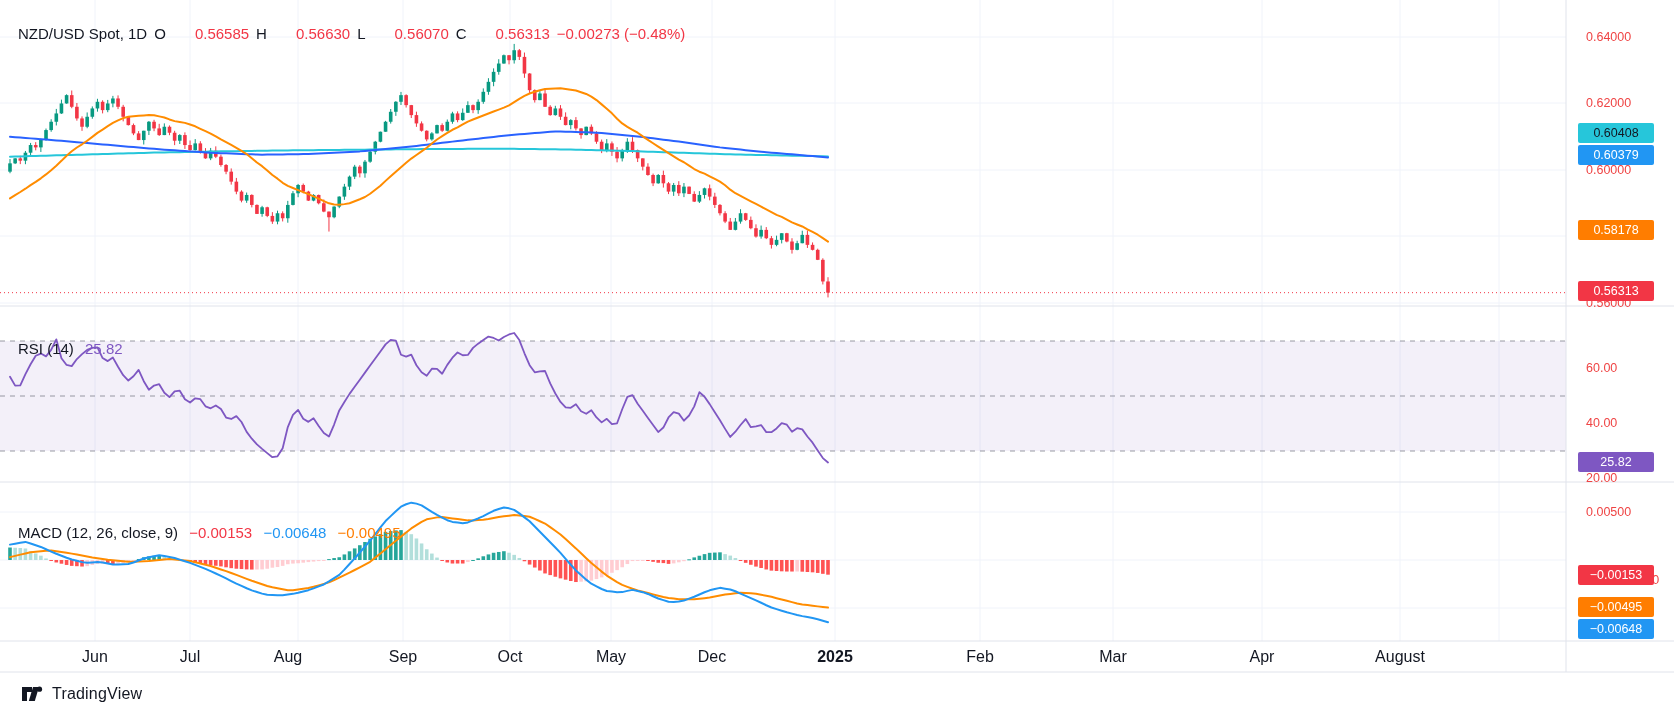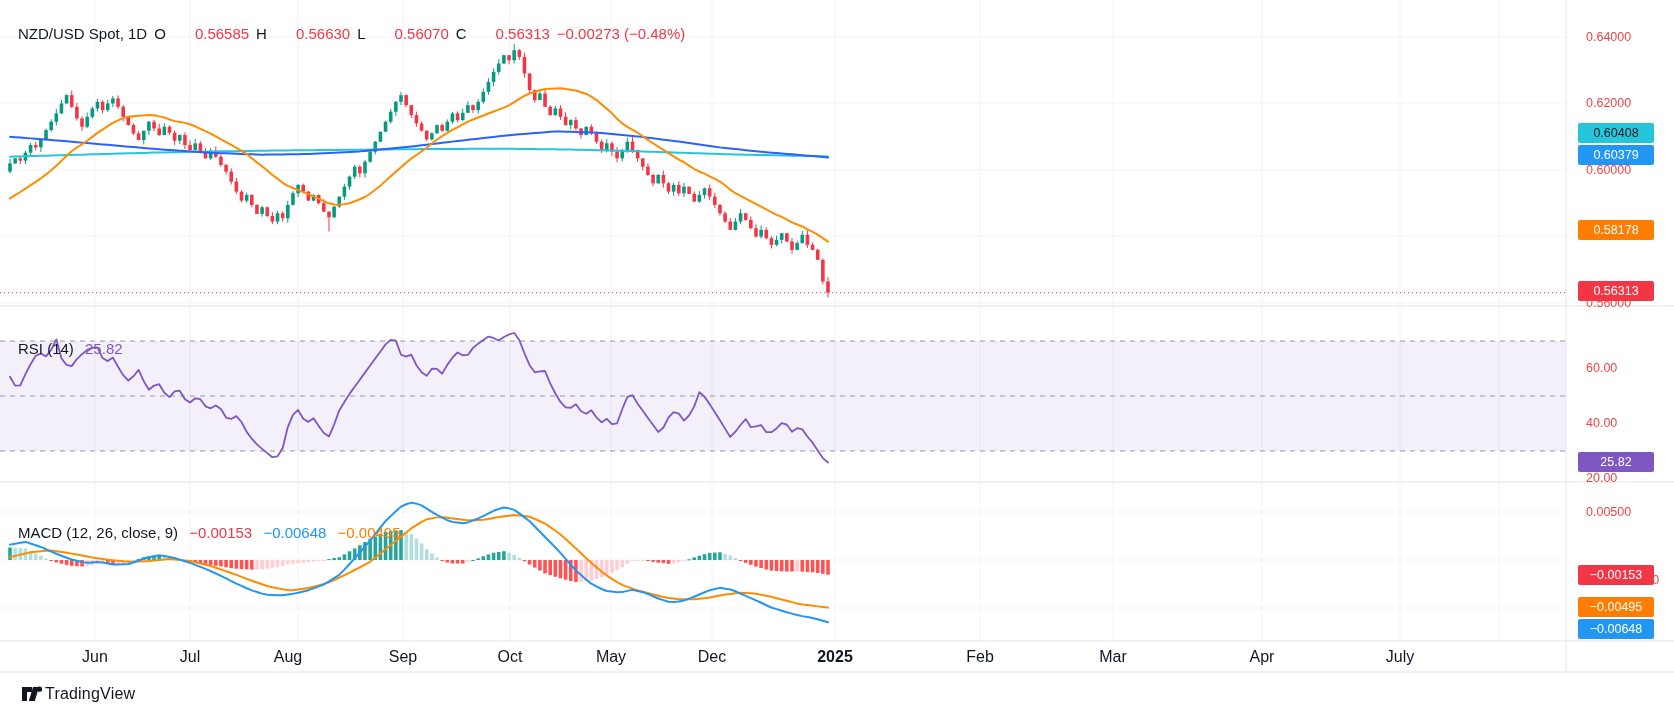--- a/index.html
+++ b/index.html
@@ -17,21 +17,21 @@
   .c-mblue{color:#2196F3;}
   .ohlc-k{color:#131722;margin-right:0;}
   .ohlc-v{margin-right:9px;color:#F23645;margin-left:22px;}
   .right-axis{position:absolute;left:1566px;top:0;width:108px;height:672px;z-index:5;}
   .tick{position:absolute;left:20px;transform:translateY(-50%);font-size:12.5px;color:#ef4444;}
   .badge{position:absolute;left:12px;transform:translateY(-50%);font-size:12.5px;
          padding:3px 9px;border-radius:2px;min-width:58px;text-align:center;z-index:7;}
   .time-axis{position:absolute;left:0;top:641px;width:1674px;height:31px;z-index:5;}
   .tlabel{position:absolute;top:0;line-height:31px;transform:translateX(-50%);font-size:16px;color:#131722;}
   .tlabel.bold{font-weight:700;}
-  .logo{position:absolute;left:20px;top:682px;display:flex;align-items:center;gap:1px;z-index:6;}
+  .logo{position:absolute;left:20px;top:682px;display:flex;align-items:center;gap:8px;z-index:6;}
   .logo-text{font-size:16px;font-weight:500;color:#131722;letter-spacing:.2px;}
 </style>
 </head>
 <body>
 
 <div class="stage">
 
   <svg id="chart-svg" width="1674" height="718">
       <g>
         <line x1="95" y1="0" x2="95" y2="641" stroke="#F0F3FA" stroke-width="1"></line>
@@ -604,21 +604,21 @@
       <div class="tlabel" style="left: 190px;">Jul</div>
       <div class="tlabel" style="left: 288px;">Aug</div>
       <div class="tlabel" style="left: 403px;">Sep</div>
       <div class="tlabel" style="left: 510px;">Oct</div>
       <div class="tlabel" style="left: 611px;">May</div>
       <div class="tlabel" style="left: 712px;">Dec</div>
       <div class="tlabel bold" style="left: 835px;">2025</div>
       <div class="tlabel" style="left: 980px;">Feb</div>
       <div class="tlabel" style="left: 1113px;">Mar</div>
       <div class="tlabel" style="left: 1262px;">Apr</div>
-      <div class="tlabel" style="left: 1400px;">July</div>
+      <div class="tlabel" style="left: 1400px;">August</div>
     </div>
 
   <div class="logo">
     <svg width="24" height="24" viewBox="0 0 24 24" style="position:static">
       <path d="M2 5 h10 v5 h-5 v9 h-5 z" fill="#131722"></path>
       <path d="M13 5 h6 l-4.2 14 h-6 z" fill="#131722"></path>
       <circle cx="19.5" cy="7.2" r="2.6" fill="#131722"></circle>
     </svg>
     <span class="logo-text">TradingView</span>
   </div>

